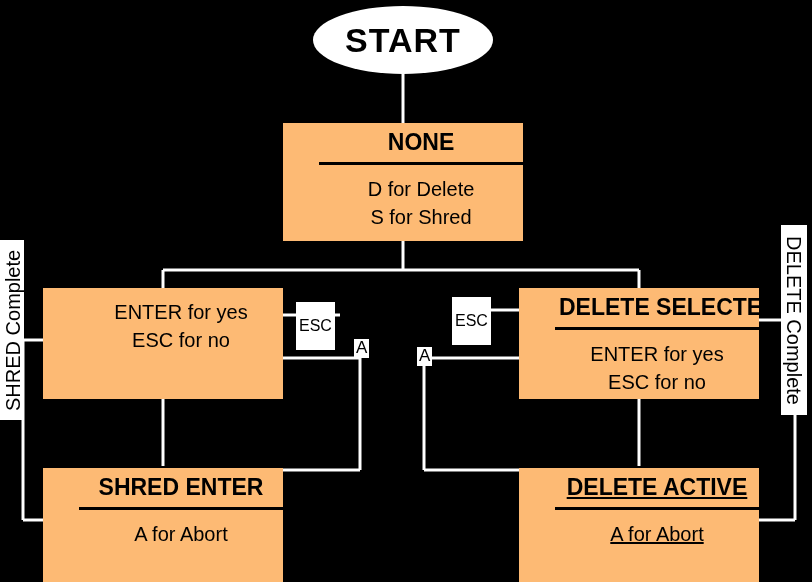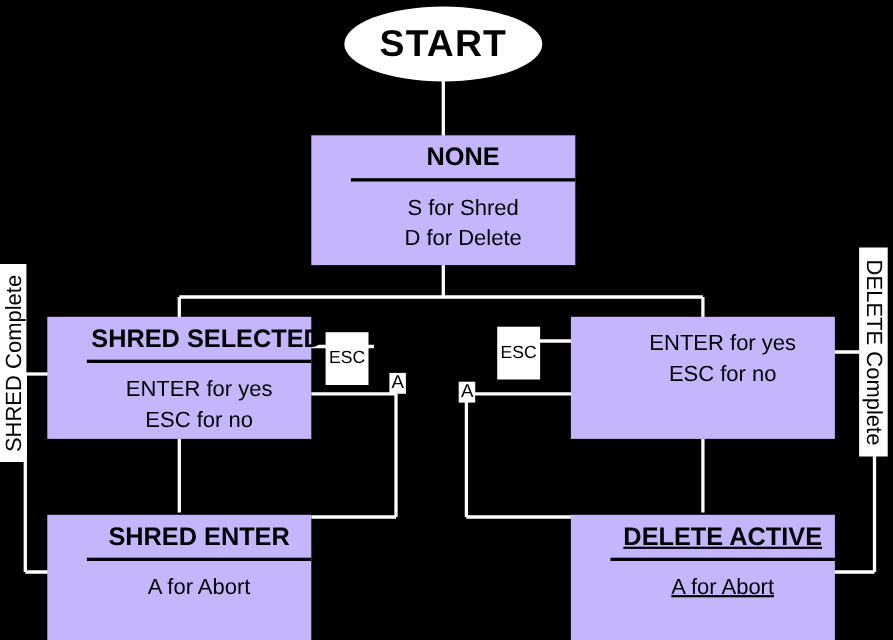--- a/index.html
+++ b/index.html
@@ -7,21 +7,21 @@
        font-family:"Liberation Sans", sans-serif;color:#000;}
   .canvas{position:absolute;left:0;top:0;width:812px;height:582px;}
 
   
   .ellipse{
     position:absolute;background:#fff;border-radius:50%;
     display:flex;align-items:center;justify-content:center;
     font-size:34px;font-weight:bold;letter-spacing:1px;
   }
   .state{
-    position:absolute;background:#c4b5fd;box-sizing:border-box;padding-left:36px;
+    position:absolute;background:#fdba74;box-sizing:border-box;padding-left:36px;
   }
   .state .title{
     text-align:center;font-size:23px;font-weight:bold;
     padding:6px 4px 6px 4px;border-bottom:3px solid #000;
     white-space:nowrap;
   }
   .state .body{
     text-align:center;font-size:20px;line-height:1.4;
     padding:10px 6px 12px 6px;
   }
@@ -83,34 +83,34 @@
     <line x1="795" y1="520" x2="757" y2="520" stroke="#ffffff" stroke-width="3"></line>
   </svg>
 
   <div class="ellipse" style="left:313px;top:6px;width:180px;height:68px;">
     <span>START</span>
   </div>
 
   <div class="state" style="left:283px;top:123px;width:240px;height:118px;">
     <div class="title">NONE</div>
     <div class="body">
+      <div>D for Delete</div>
       <div>S for Shred</div>
-      <div>D for Delete</div>
     </div>
   </div>
 
   <div class="state" style="left:43px;top:288px;width:240px;height:111px;">
-    <div class="title">SHRED SELECTED</div>
     <div class="body">
       <div>ENTER for yes</div>
       <div>ESC for no</div>
     </div>
   </div>
 
   <div class="state" style="left:519px;top:288px;width:240px;height:111px;">
+    <div class="title">DELETE SELECTED</div>
     <div class="body">
       <div>ENTER for yes</div>
       <div>ESC for no</div>
     </div>
   </div>
 
   <div class="state" style="left:43px;top:468px;width:240px;height:114px;">
     <div class="title">SHRED ENTER</div>
     <div class="body">
       <div>A for Abort</div>

